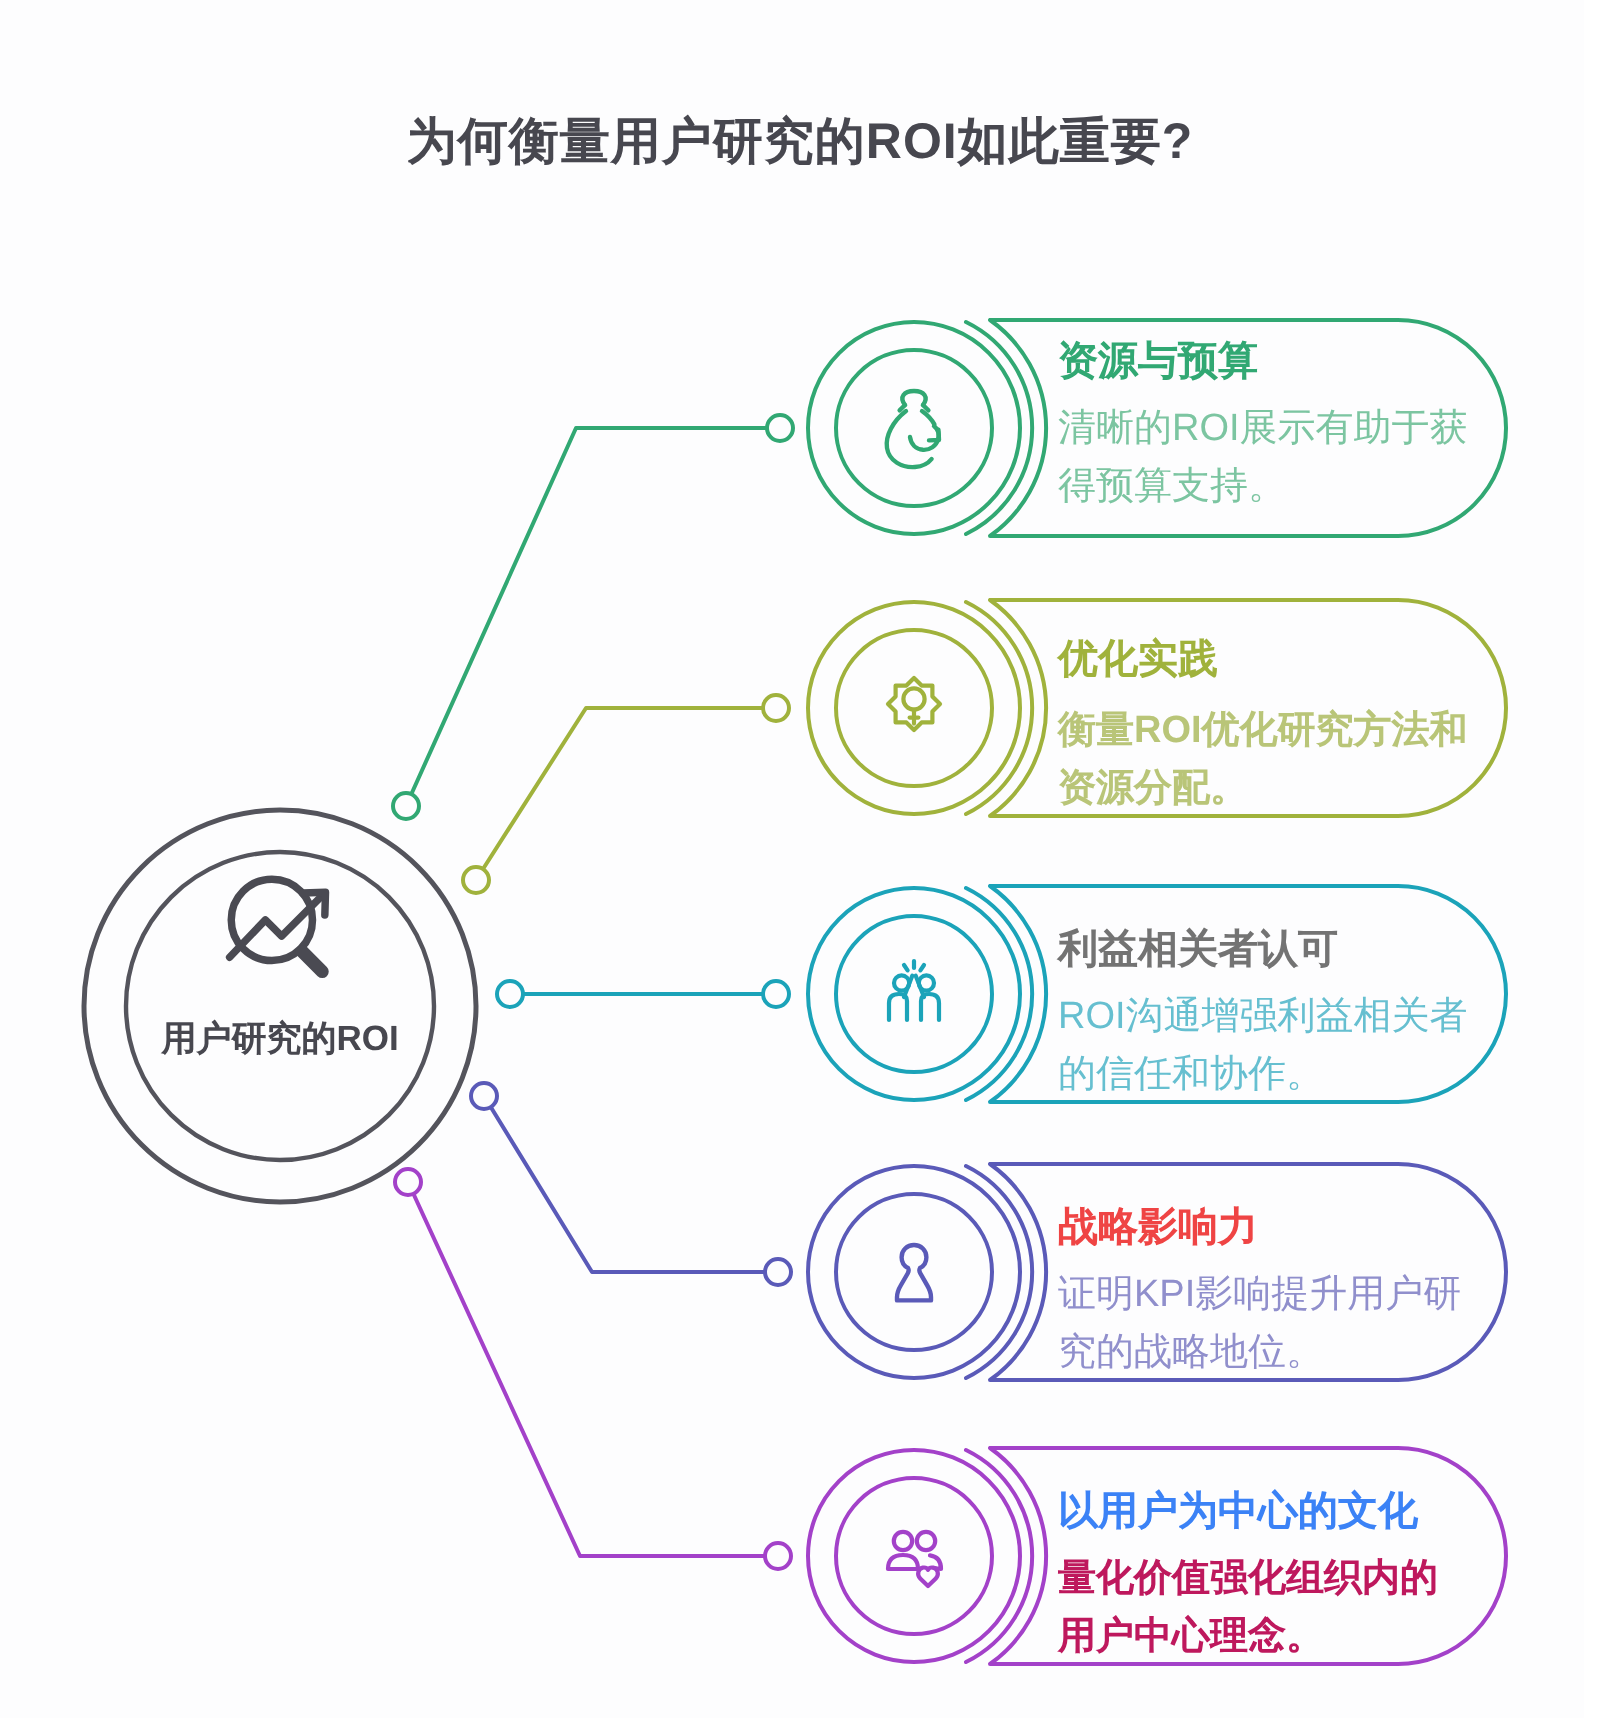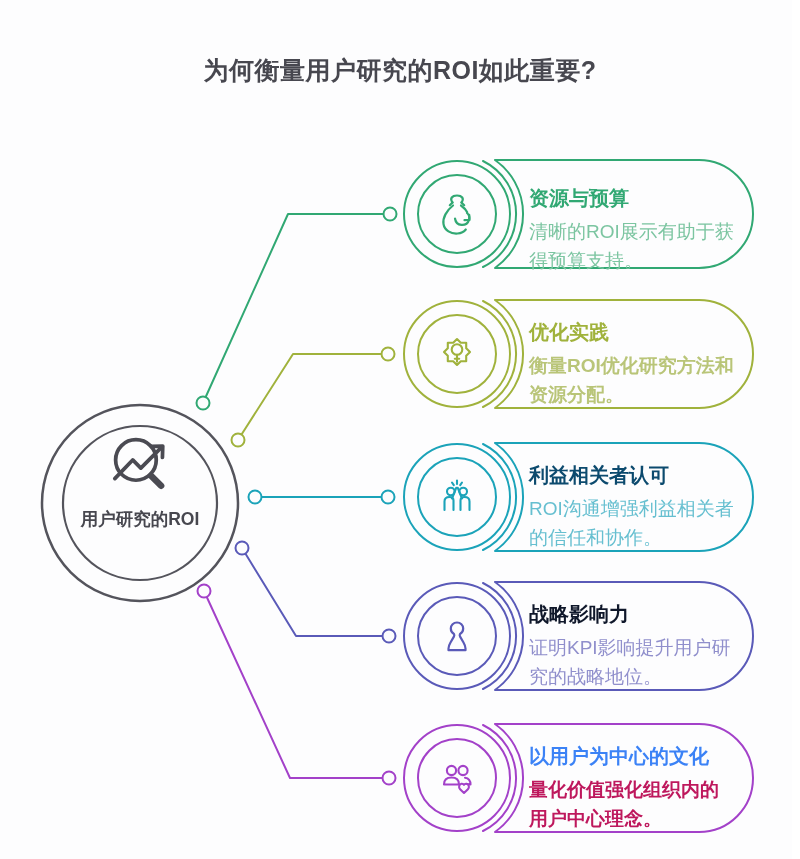--- a/index.html
+++ b/index.html
@@ -128,34 +128,34 @@
   </svg>
 
   <svg class="icon" style="left:433px;top:754px" width="48" height="48" viewBox="0 0 48 48" fill="none" stroke-width="2.1" stroke-linecap="round" stroke-linejoin="round" stroke="#a341c9">
     <circle cx="18.5" cy="16.5" r="4.6"></circle>
     <circle cx="30" cy="16.5" r="4.6"></circle>
     <path d="M11 30.5 Q11 23.5 18.5 23.5 Q26 23.5 26 30.5 Z"></path>
     <path d="M32 23.7 Q37.5 24.5 37.5 30.5 L34 30"></path>
     <path d="M31 39 L27.1 35.2 C25.3 33.4 26 30.3 28.4 29.8 C29.7 29.6 30.6 30.1 31 30.9 C31.4 30.1 32.3 29.6 33.6 29.8 C36 30.3 36.7 33.4 34.9 35.2 Z"></path>
   </svg>
 
-  <div class="item-text" style="top:187px">
+  <div class="item-text" style="top:170px">
     <p class="item-title" style="color: rgb(49, 168, 115);">资源与预算</p>
     <p class="item-desc" style="color: rgb(124, 197, 161);">清晰的ROI展示有助于获得预算支持。</p>
   </div>
   <div class="item-text" style="top:321px">
-    <p class="item-title" style="color: rgb(160, 178, 60);">优化实践</p>
+    <p class="item-title" style="color: rgb(160, 178, 60); font-family: Liberation Mono, monospace;">优化实践</p>
     <p class="item-desc" style="color: rgb(185, 197, 120); font-weight: bold;">衡量ROI优化研究方法和资源分配。</p>
   </div>
   <div class="item-text" style="top:464px">
-    <p class="item-title" style="color: #0c4a6e;">利益相关者认可</p>
+    <p class="item-title" style="color: #737373;">利益相关者认可</p>
     <p class="item-desc" style="color: rgb(102, 191, 208);">ROI沟通增强利益相关者的信任和协作。</p>
   </div>
   <div class="item-text" style="top:603px">
-    <p class="item-title" style="color: #0f172a;">战略影响力</p>
+    <p class="item-title" style="color: #ef4444;">战略影响力</p>
     <p class="item-desc" style="color: rgb(144, 143, 204);">证明KPI影响提升用户研究的战略地位。</p>
   </div>
   <div class="item-text" style="top:745px">
     <p class="item-title" style="color: #3b82f6;">以用户为中心的文化</p>
     <p class="item-desc" style="color: #be185d; font-weight: bold;">量化价值强化组织内的用户中心理念。</p>
   </div>
 
 </div>
 
 </body></html>

